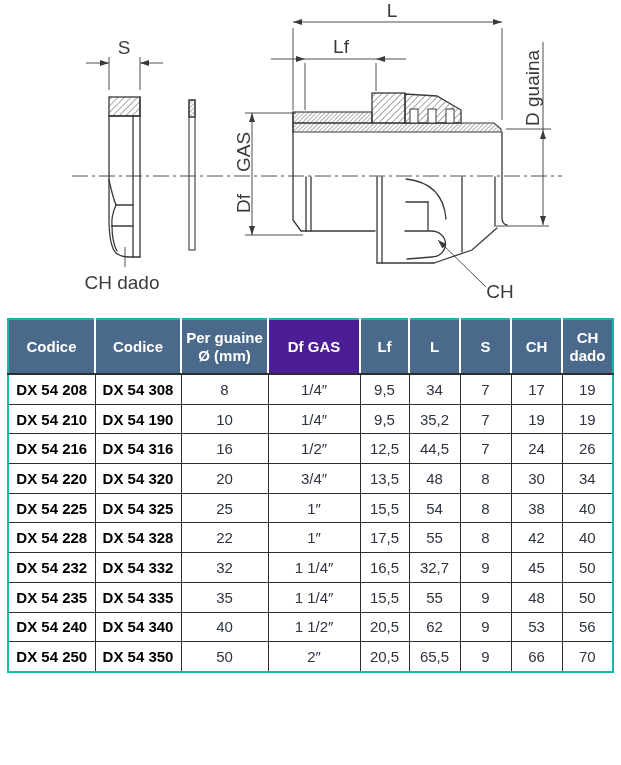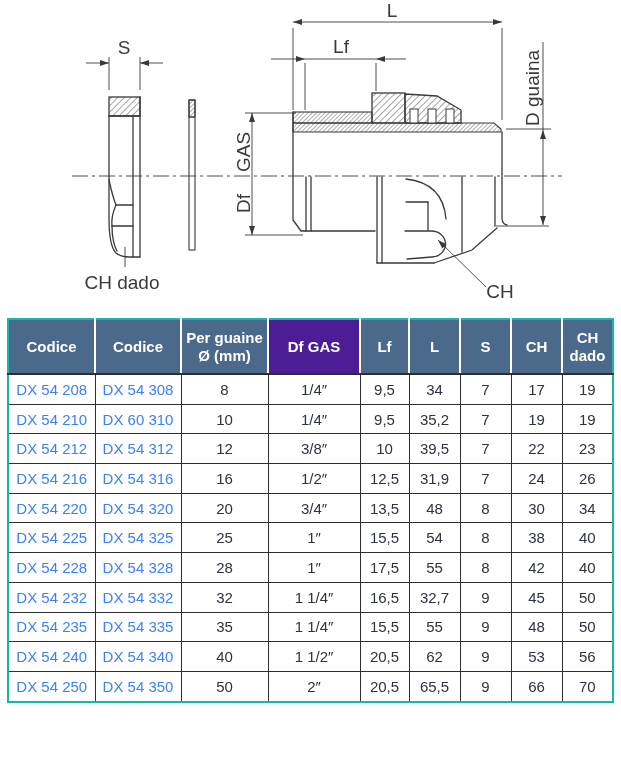--- a/index.html
+++ b/index.html
@@ -36,21 +36,21 @@
     text-align:center;
   }
   .tbl th:first-child { border-left:none; }
   .tbl th:last-child  { border-right:none; }
   .tbl td {
     border:1px solid #2d2d2d;
     height:28.7px; padding:0 2px;
     text-align:center; vertical-align:middle;
     font-size:15px; color:#2e3340;
   }
-  .tbl td.code { font-weight:normal; color:#3b82f6; }
+  .tbl td.code { font-weight:bold; color:#000000; }
 </style>
 </head>
 <body>
 
 <div class="page">
 
   <div class="drawing">
     <svg width="621" height="318" viewBox="0 0 621 318" xmlns="http://www.w3.org/2000/svg">
       <defs>
         <pattern id="h1" width="4.6" height="4.6" patternUnits="userSpaceOnUse" patternTransform="rotate(45)">
@@ -203,47 +203,36 @@
           <td>8</td>
           <td>1/4″</td>
           <td>9,5</td>
           <td>34</td>
           <td>7</td>
           <td>17</td>
           <td>19</td>
         </tr>
         <tr>
           <td class="code">DX 54 210</td>
-          <td class="code">DX 60 310</td>
+          <td class="code">DX 54 190</td>
           <td>10</td>
           <td>1/4″</td>
           <td>9,5</td>
           <td>35,2</td>
           <td>7</td>
           <td>19</td>
           <td>19</td>
         </tr>
         <tr>
-          <td class="code">DX 54 212</td>
-          <td class="code">DX 54 312</td>
-          <td>12</td>
-          <td>3/8″</td>
-          <td>10</td>
-          <td>39,5</td>
-          <td>7</td>
-          <td>22</td>
-          <td>23</td>
-        </tr>
-        <tr>
           <td class="code">DX 54 216</td>
           <td class="code">DX 54 316</td>
           <td>16</td>
           <td>1/2″</td>
           <td>12,5</td>
-          <td>31,9</td>
+          <td>44,5</td>
           <td>7</td>
           <td>24</td>
           <td>26</td>
         </tr>
         <tr>
           <td class="code">DX 54 220</td>
           <td class="code">DX 54 320</td>
           <td>20</td>
           <td>3/4″</td>
           <td>13,5</td>
@@ -259,21 +248,21 @@
           <td>1″</td>
           <td>15,5</td>
           <td>54</td>
           <td>8</td>
           <td>38</td>
           <td>40</td>
         </tr>
         <tr>
           <td class="code">DX 54 228</td>
           <td class="code">DX 54 328</td>
-          <td>28</td>
+          <td>22</td>
           <td>1″</td>
           <td>17,5</td>
           <td>55</td>
           <td>8</td>
           <td>42</td>
           <td>40</td>
         </tr>
         <tr>
           <td class="code">DX 54 232</td>
           <td class="code">DX 54 332</td>

